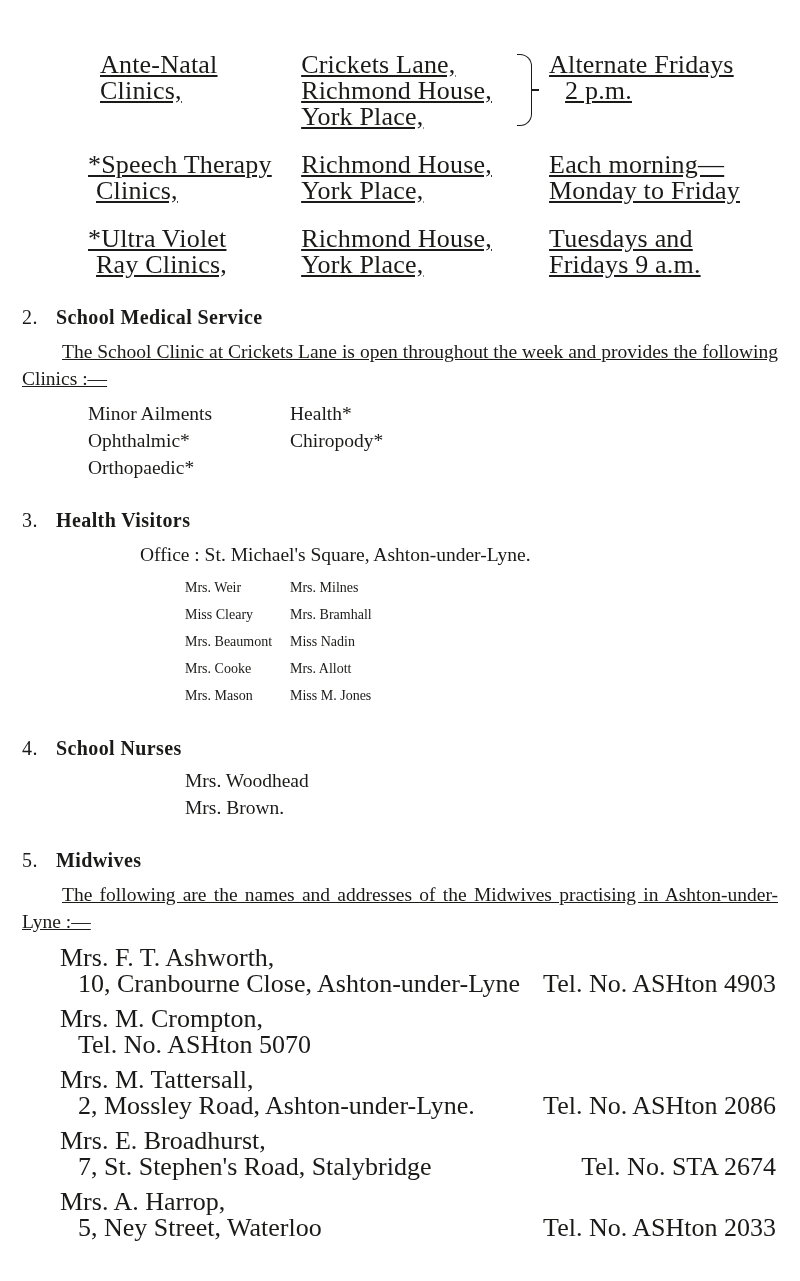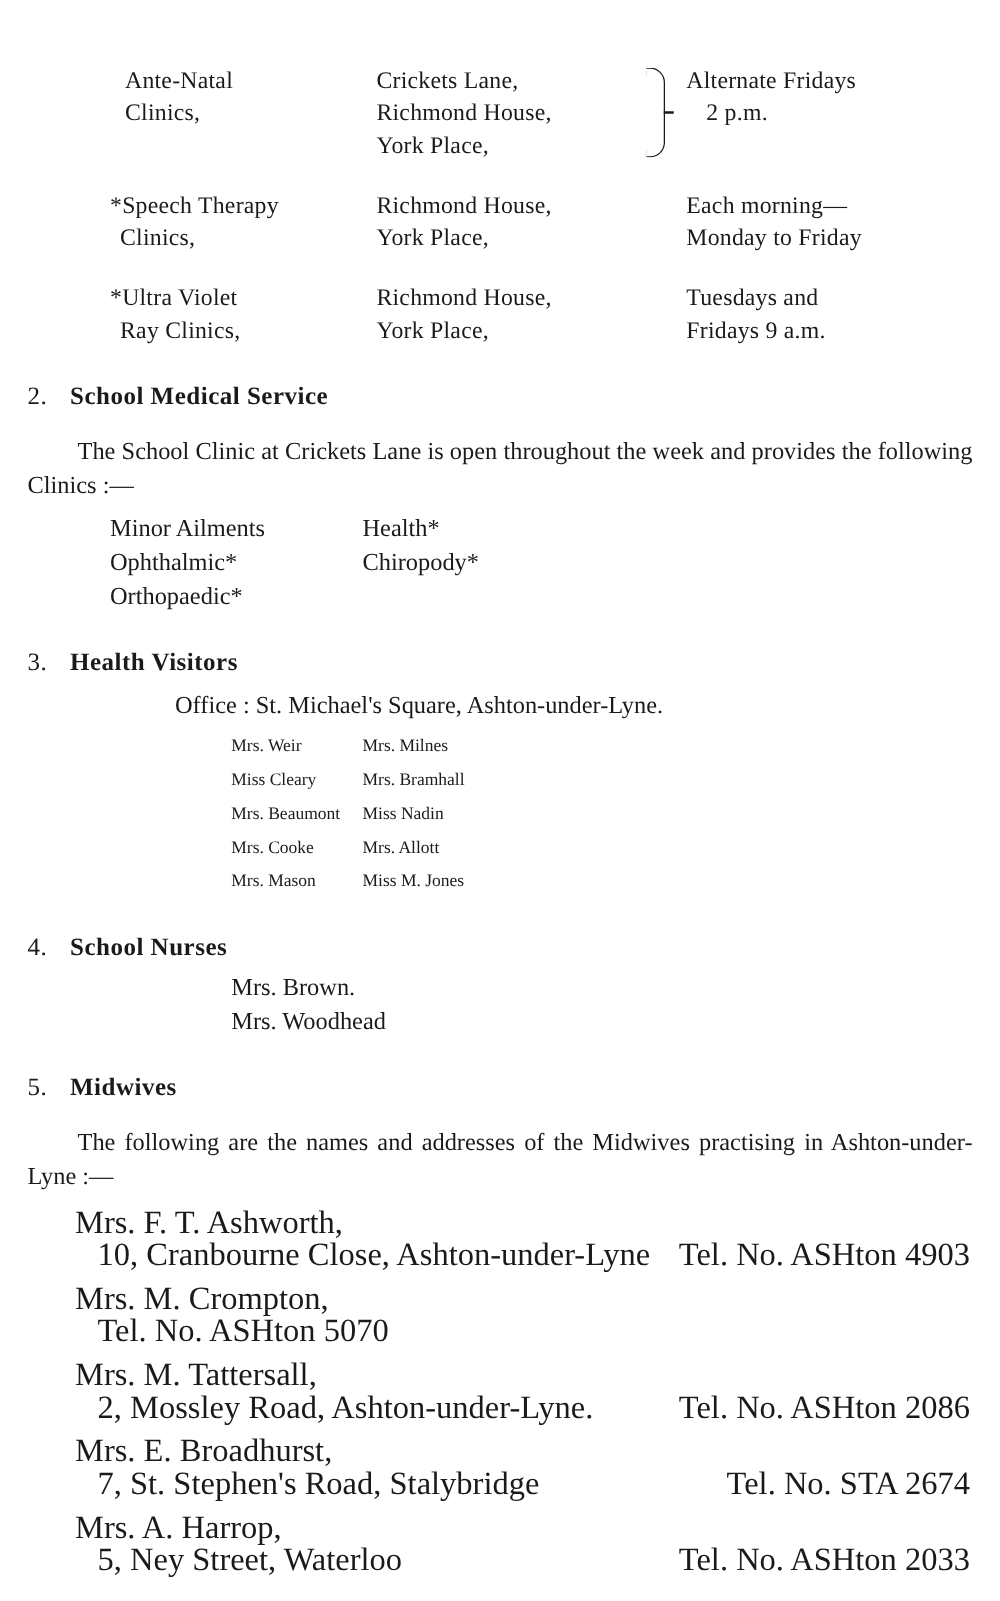--- a/index.html
+++ b/index.html
@@ -23,24 +23,25 @@
   }
 
   
   .clinic-table {
     margin: 52px 0 0 0;
     border-collapse: collapse;
     width: 100%;
   }
   .clinic-table td {
     vertical-align: top;
-    font-size: 19px;
+    font-size: 26px;
     line-height: 26px;
     letter-spacing: .2px;
     padding: 0;
+    text-decoration: underline;
   }
   .col-name   { width: 200px; padding-left: 100px !important; }
   .col-addr   { width: 205px; }
   .col-brace  { width: 42px; text-align: center; }
   .col-when   { width: 250px; }
 
   .row-gap td { height: 22px; }
 
   .brace-cell {
     position: relative;
@@ -84,23 +85,24 @@
   .sec-num {
     position: absolute;
     left: 22px;
     top: 0;
     font-weight: normal;
     font-size: 20px;
   }
   .para {
     font-size: 19.5px;
     line-height: 27px;
-    margin-top: 18px;
+    margin-top: 8px;
     padding: 0 22px 0 22px;
     text-align: justify;
+    text-decoration: underline;
   }
   .para .first-indent { display: inline-block; width: 40px; }
 
   
   .twocol {
     margin-top: 6px;
     display: flex;
     font-size: 14px;
     line-height: 27px;
   }
@@ -264,22 +266,22 @@
       </div>
     </div>
   </div>
 
   <div class="section">
     <div class="sec-head">
       <span class="sec-num">4.</span>
       <span>School Nurses</span>
     </div>
     <div class="nurse-list">
+      <div>Mrs. Woodhead</div>
       <div>Mrs. Brown.</div>
-      <div>Mrs. Woodhead</div>
     </div>
   </div>
 
   <div class="section">
     <div class="sec-head">
       <span class="sec-num">5.</span>
       <span>Midwives</span>
     </div>
     <div class="para">
       <span class="first-indent"></span><span>The following are the names and addresses of the Midwives practising in Ashton-under-Lyne :—</span>

